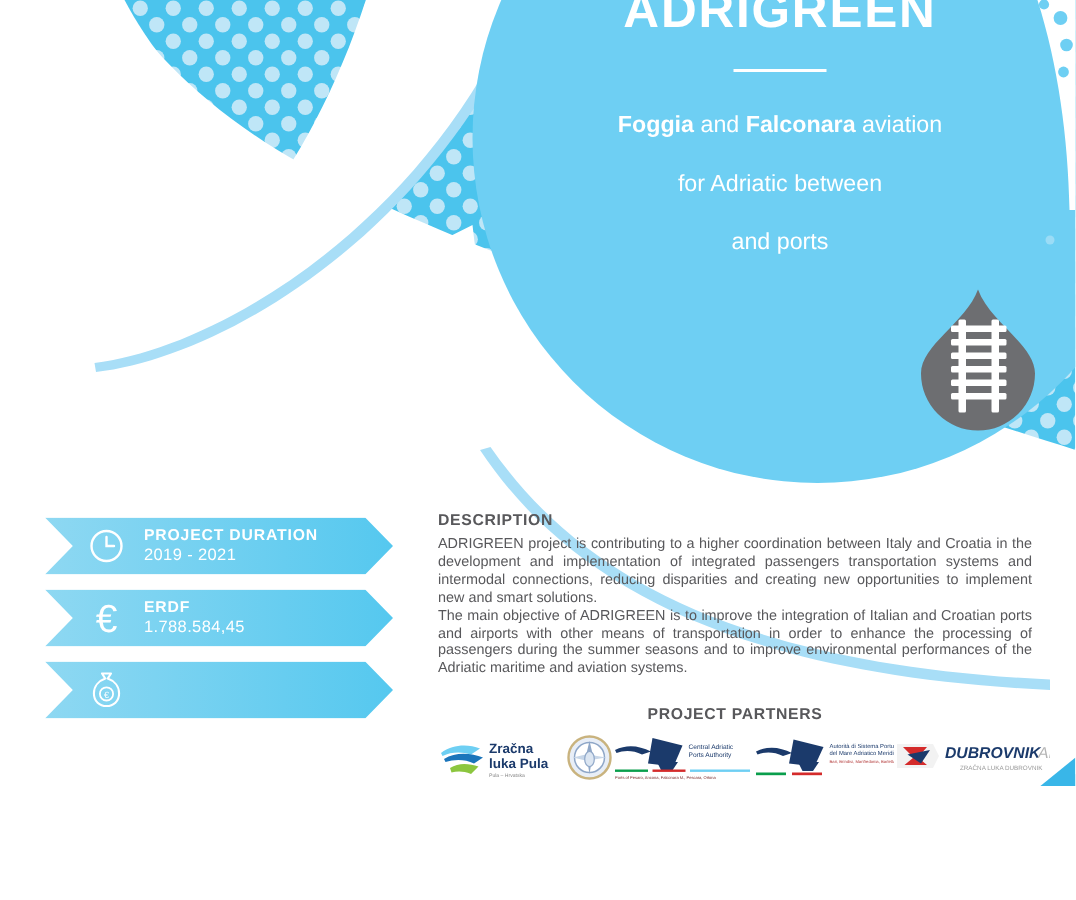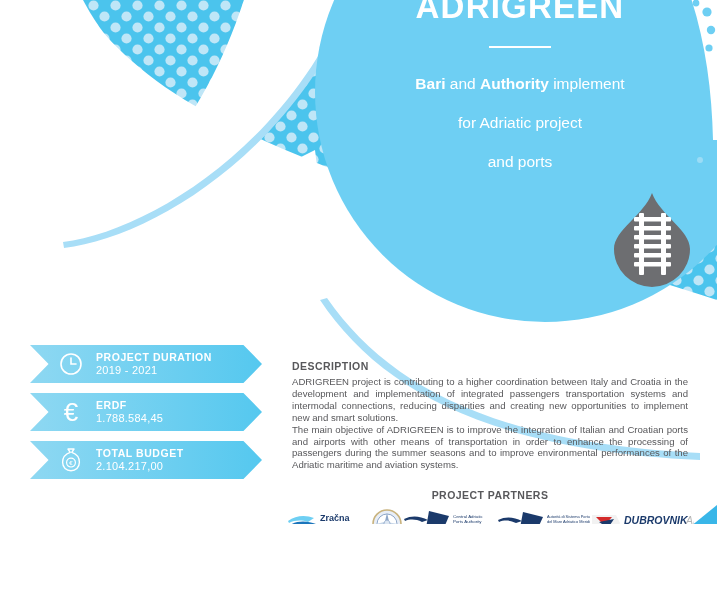--- a/index.html
+++ b/index.html
@@ -44,32 +44,32 @@
   }
   .ribbon-text { display:flex; flex-direction:column; justify-content:center; }
   .ribbon-label {
     font-size:10.5px; font-weight:bold; color:#ffffff; letter-spacing:.55px;
     line-height:13px; text-transform:uppercase;
   }
   .ribbon-value { font-size:11px; color:#ffffff; line-height:13px; letter-spacing:.25px; }
   .euro-glyph { font-size:26px; line-height:26px; font-weight:400; color:#fff; }
 
   
-  .content { position:absolute; left:292px; top:360px; width:396px; z-index:5; }
+  .content { position:absolute; left:292px; top:341px; width:396px; z-index:5; }
   .section-title {
     font-size:10.5px; font-weight:bold; color:#58585b; letter-spacing:.45px;
     text-transform:uppercase; margin-bottom:4px;
   }
   .description { font-size:9.6px; line-height:11.9px; color:#58585b; text-align:justify; }
   .description p { margin:0; }
 
   .partners-title { margin-top:18px;text-align:center; }
   .partners-rows { margin-top:6px; }
   .partner-row { display:flex; align-items:center; height:33px; }
-  .partner-row.row1 { justify-content:center; }
+  .partner-row.row1 { justify-content:flex-start; }
   .partner-row.row2 { justify-content:flex-start; gap:16px; margin-top:5px; }
   .partner { display:flex; align-items:center; }
 
   .contact-title { position:absolute; left:292px; top:592px; z-index:6;
     font-size:10.5px; font-weight:bold; color:#58585b; letter-spacing:.45px; }
 
   .logo-text { font-family:"Liberation Sans", sans-serif; }
 </style>
 </head>
 <body>
@@ -132,22 +132,22 @@
 
       <path d="M 717,516 L 717,600 L 600,600 Z" fill="#39b6e8"></path>
       <path d="M 717,505 L 717,540 L 660,600 L 600,600 Z" fill="#39b6e8"></path>
     </g>
   </svg>
 
   <div class="header-text">
     <div class="poster-title">ADRIGREEN</div>
     <div class="title-rule"></div>
     <div id="subtitle-host">
-        <div class="subtitle-line"><b>Bari</b><span> and </span><b>Authority</b><span> implement</span></div>
-        <div class="subtitle-line"><span>for Adriatic project</span></div>
+        <div class="subtitle-line"><b>Foggia</b><span> and </span><b>Falconara</b><span> aviation</span></div>
+        <div class="subtitle-line"><span>for Adriatic between</span></div>
         <div class="subtitle-line"><span>and ports</span></div>
       </div>
   </div>
 
   <div class="ribbons">
 
     <div class="ribbon">
       <span class="ribbon-icon">
         <svg width="24" height="24" viewBox="0 0 24 24">
           <circle cx="12" cy="12" r="10" fill="none" stroke="#ffffff" stroke-width="1.6"></circle>
@@ -171,24 +171,20 @@
     </div>
 
     <div class="ribbon">
       <span class="ribbon-icon">
         <svg width="24" height="26" viewBox="0 0 24 26">
           <path d="M9 2 h6 l-2.2 3.4 c4.6 1.6 7.6 5.4 7.6 9.9 c0 5.2 -3.8 8.4 -8.4 8.4
                    c-4.6 0 -8.4 -3.2 -8.4 -8.4 c0 -4.5 3 -8.3 7.6 -9.9 Z" fill="none" stroke="#ffffff" stroke-width="1.4" stroke-linejoin="round"></path>
           <circle cx="12" cy="15.6" r="4.4" fill="none" stroke="#ffffff" stroke-width="1.2"></circle>
           <text x="12" y="18.2" font-size="6" fill="#ffffff" text-anchor="middle" font-family="Liberation Sans, sans-serif">€</text>
         </svg>
-      </span>
-      <span class="ribbon-text">
-        <span class="ribbon-label">TOTAL BUDGET</span>
-        <span class="ribbon-value">2.104.217,00</span>
       </span>
     </div>
   </div>
 
   <div class="content">
 
     <div class="section-title">DESCRIPTION</div>
     <div class="description">
       <p>ADRIGREEN project is contributing to a higher coordination between Italy and Croatia in the development and implementation of integrated passengers transportation systems and intermodal connections, reducing disparities and creating new opportunities to implement new and smart solutions.</p>
       <p>The main objective of ADRIGREEN is to improve the integration of Italian and Croatian ports and airports with other means of transportation in order to enhance  the   processing of passengers during the summer seasons and to improve environmental performances of the Adriatic maritime and aviation systems.</p>

